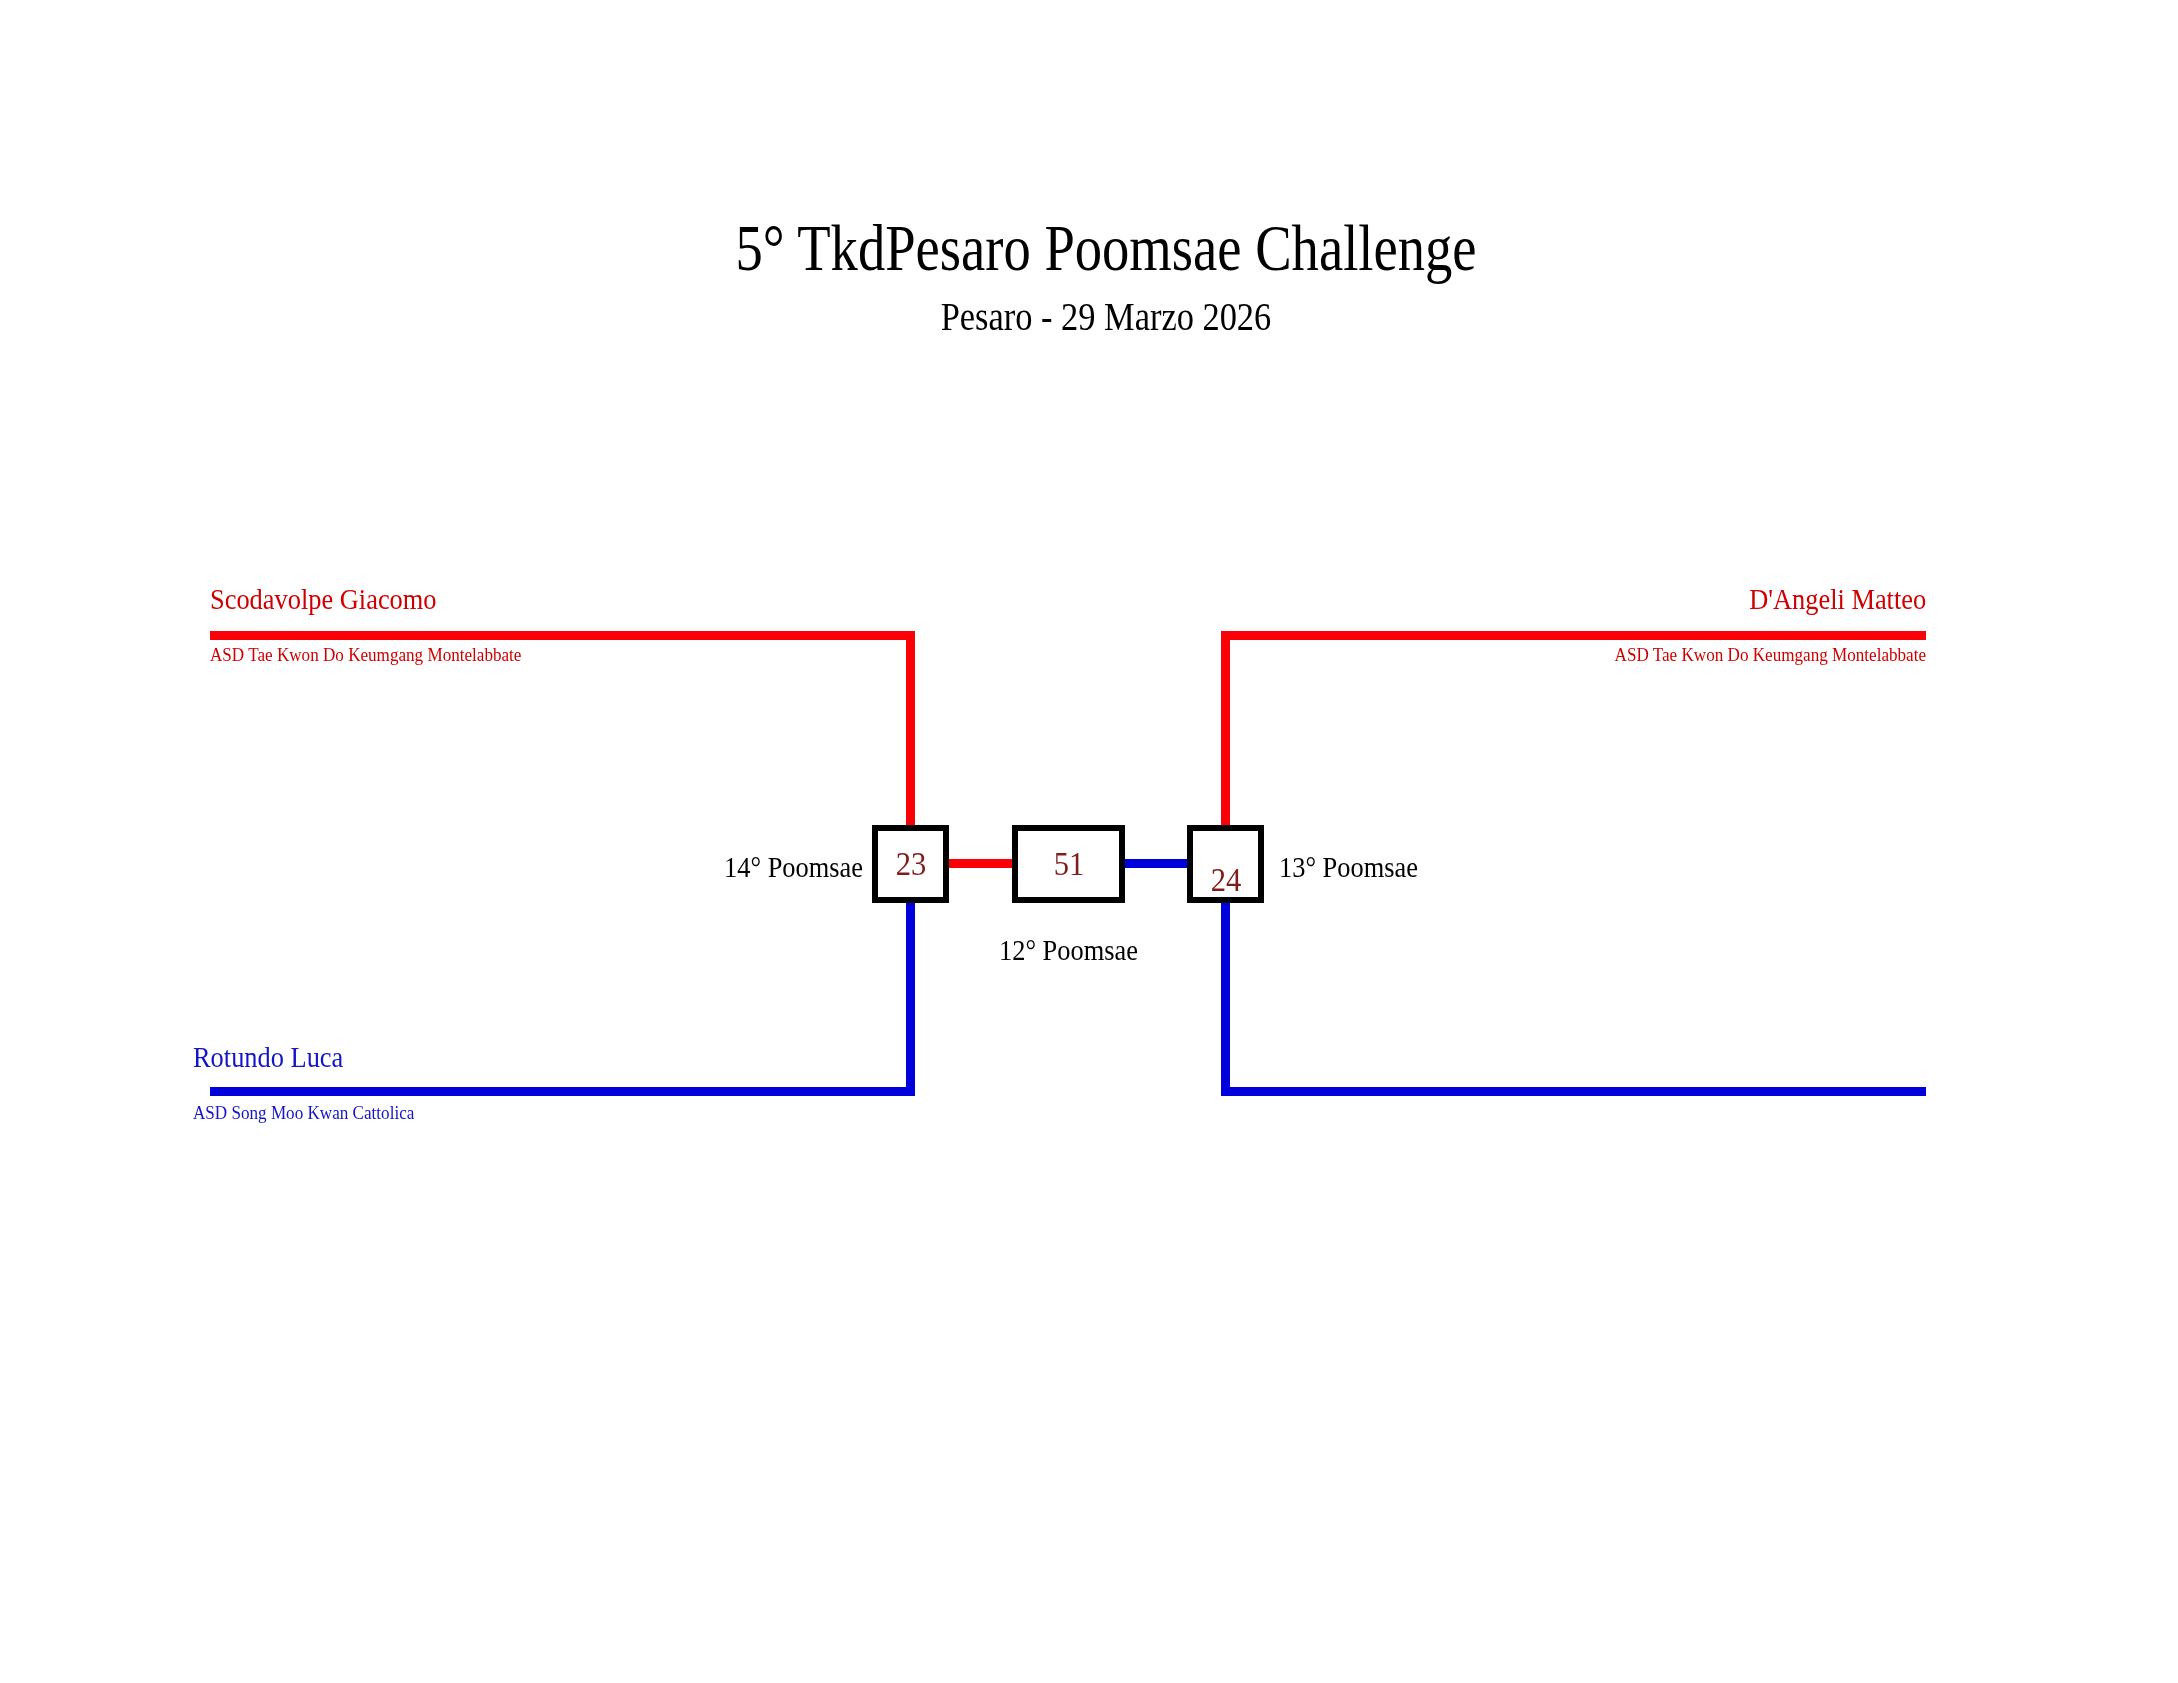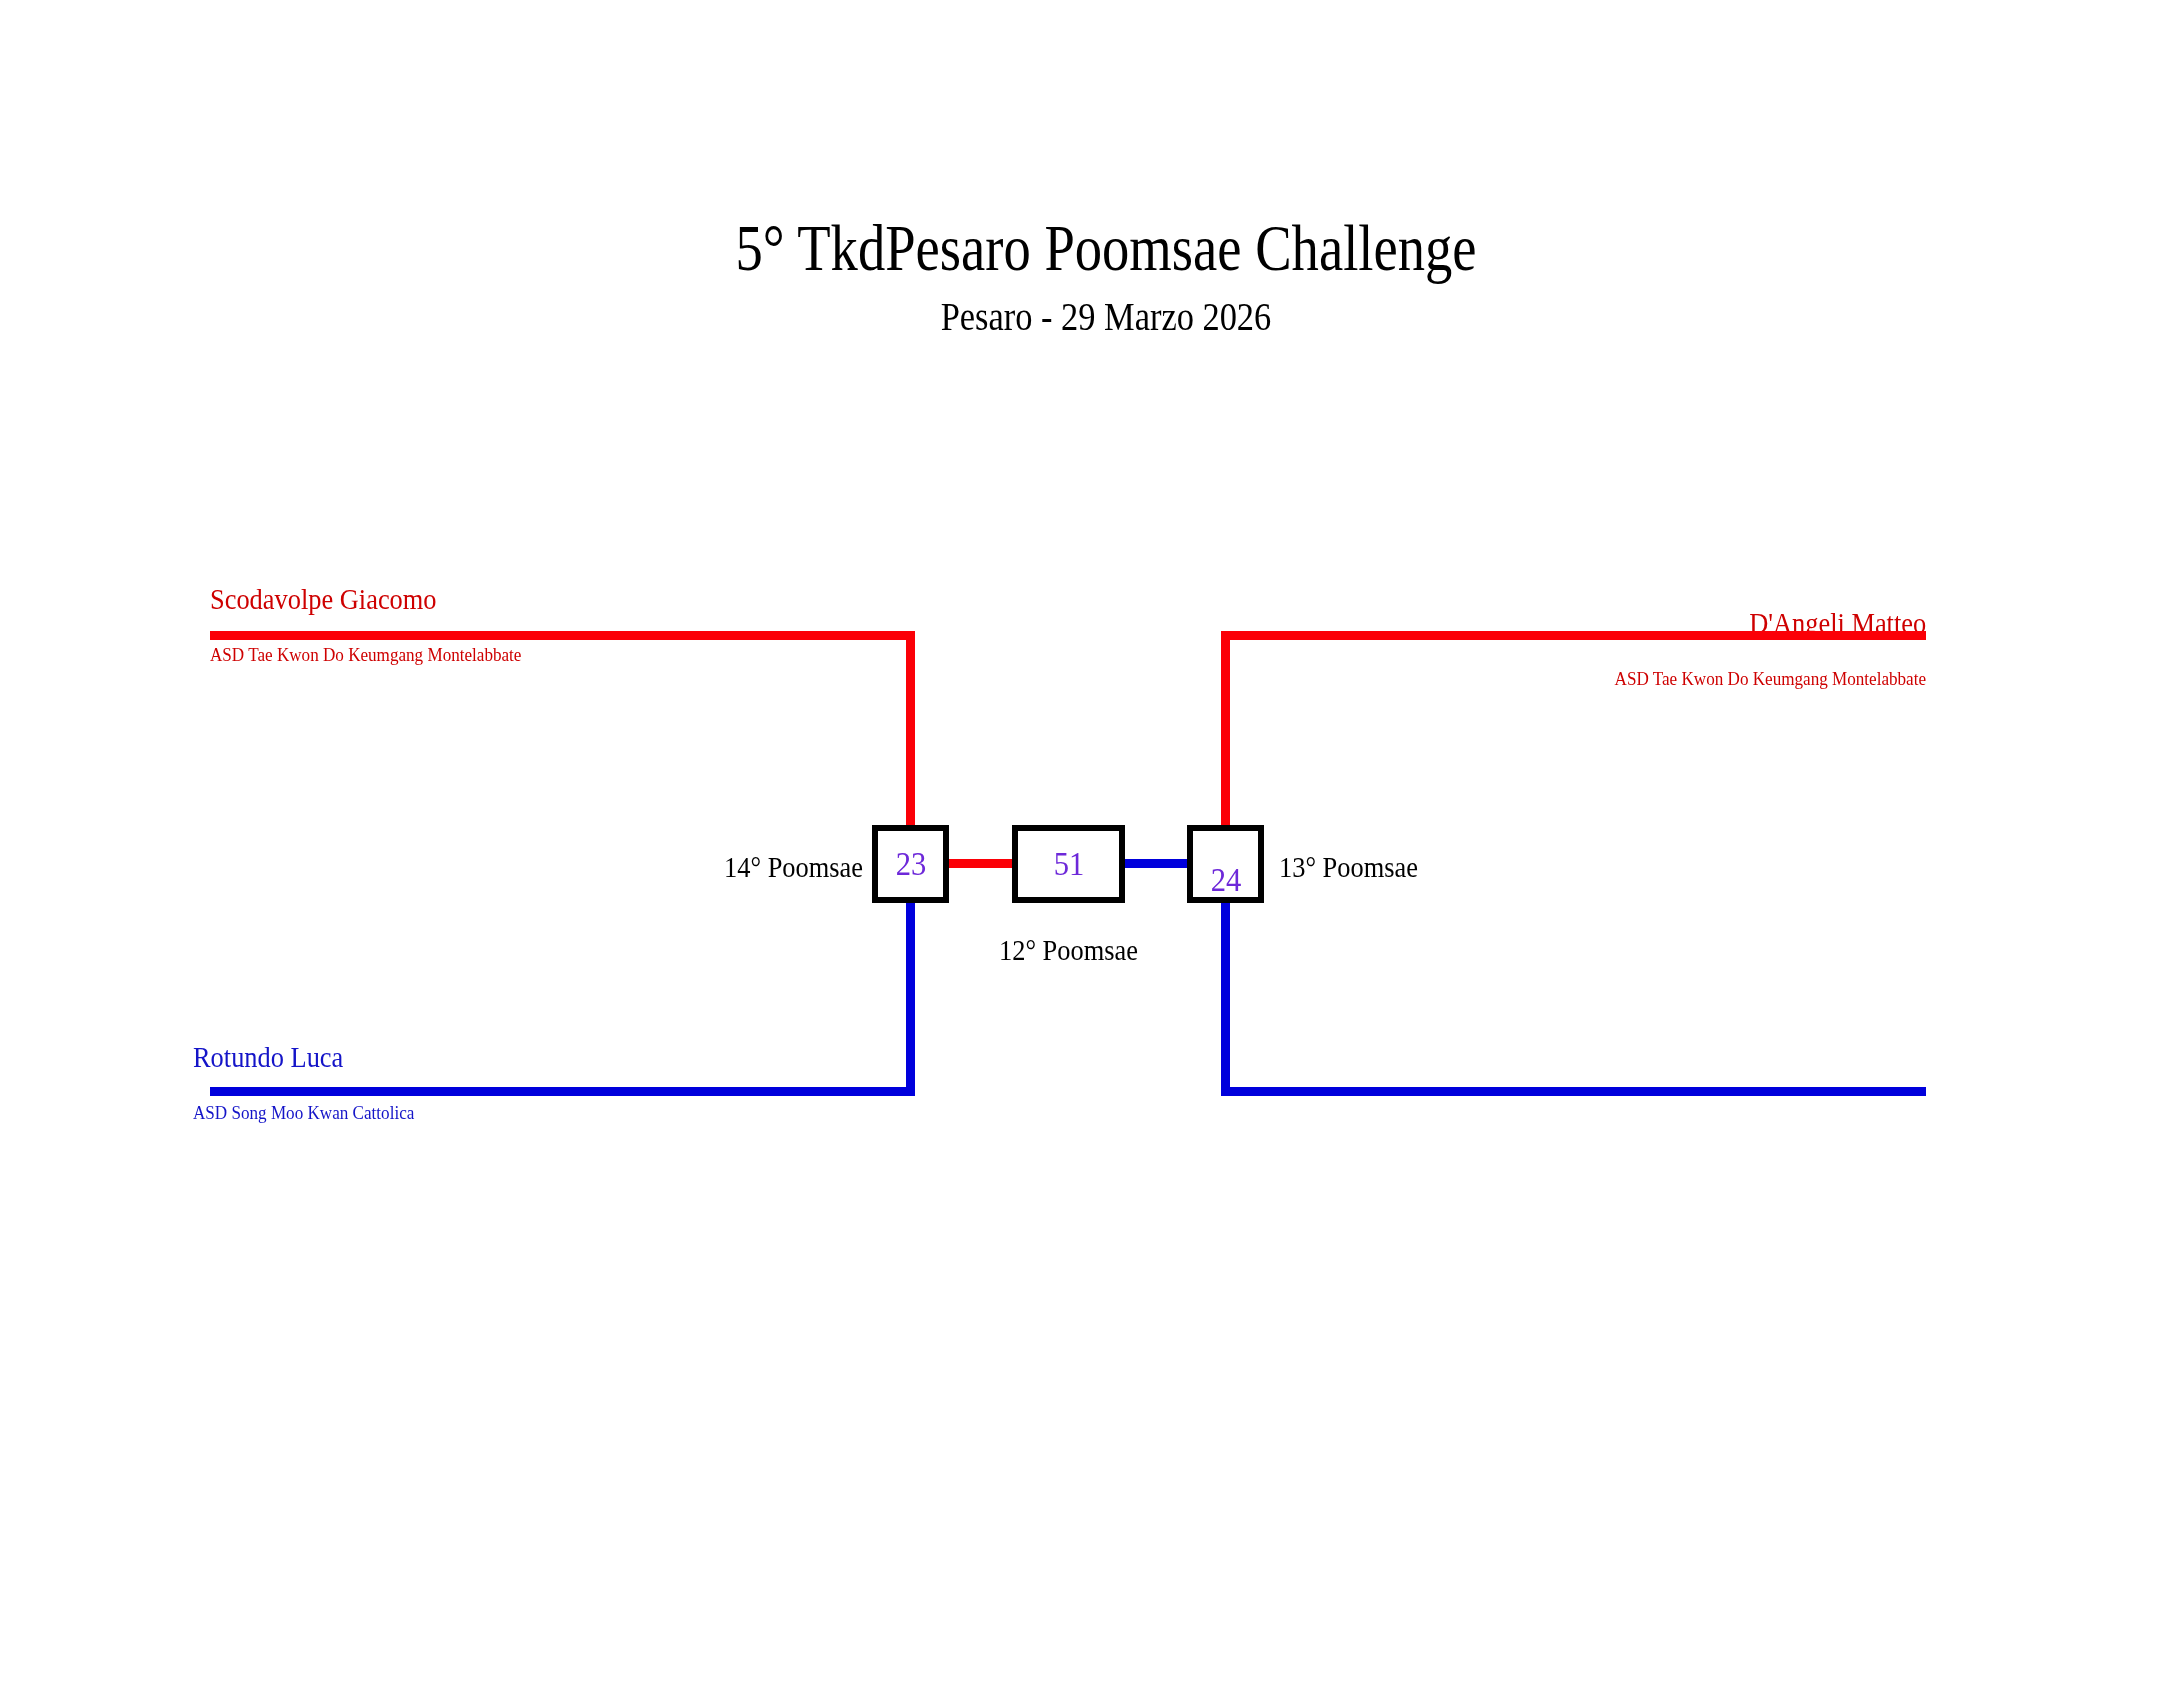--- a/index.html
+++ b/index.html
@@ -92,21 +92,21 @@
 
   
   .match-box {
     position: absolute;
     border: 6px solid #000000;
     background: #ffffff;
     box-sizing: border-box;
     display: flex;
     align-items: center;
     justify-content: center;
-    color: #6d28d9;
+    color: #7f1d1d;
     font-size: 34px;
     line-height: 1;
     z-index: 5;
   }
   .match-box span {
     transform: scaleX(0.9);
     display: inline-block;
   }
 
   
@@ -135,21 +135,21 @@
   <div class="slot left" style="left:210px; top:584px; width:693px; height:89px;">
     <div class="slot-name red-text" style="top:0px;">Scodavolpe Giacomo</div>
     <div class="slot-club red-text" style="top:61px;">ASD Tae Kwon Do Keumgang Montelabbate</div>
   </div>
 
   <div class="slot left" style="left:193px; top:1042px; width:693px; height:89px;">
     <div class="slot-name blue-text" style="top:0px;">Rotundo Luca</div>
     <div class="slot-club blue-text" style="top:61px;">ASD Song Moo Kwan Cattolica</div>
   </div>
 
-  <div class="slot right" style="right:252px; top:584px; width:693px; height:89px;margin-top:24px;">
+  <div class="slot right" style="right:252px; top:584px; width:693px; height:89px;">
     <div class="slot-name red-text" style="top:0px;">D'Angeli Matteo</div>
     <div class="slot-club red-text" style="top:61px;">ASD Tae Kwon Do Keumgang Montelabbate</div>
   </div>
 
 
   <div class="line red" style="left:210px; top:631px; width:705px; height:9px;"></div>
 
   <div class="line red" style="left:906px; top:631px; width:9px; height:196px;"></div>
 
   <div class="line blue" style="left:210px; top:1087px; width:705px; height:9px;"></div>

